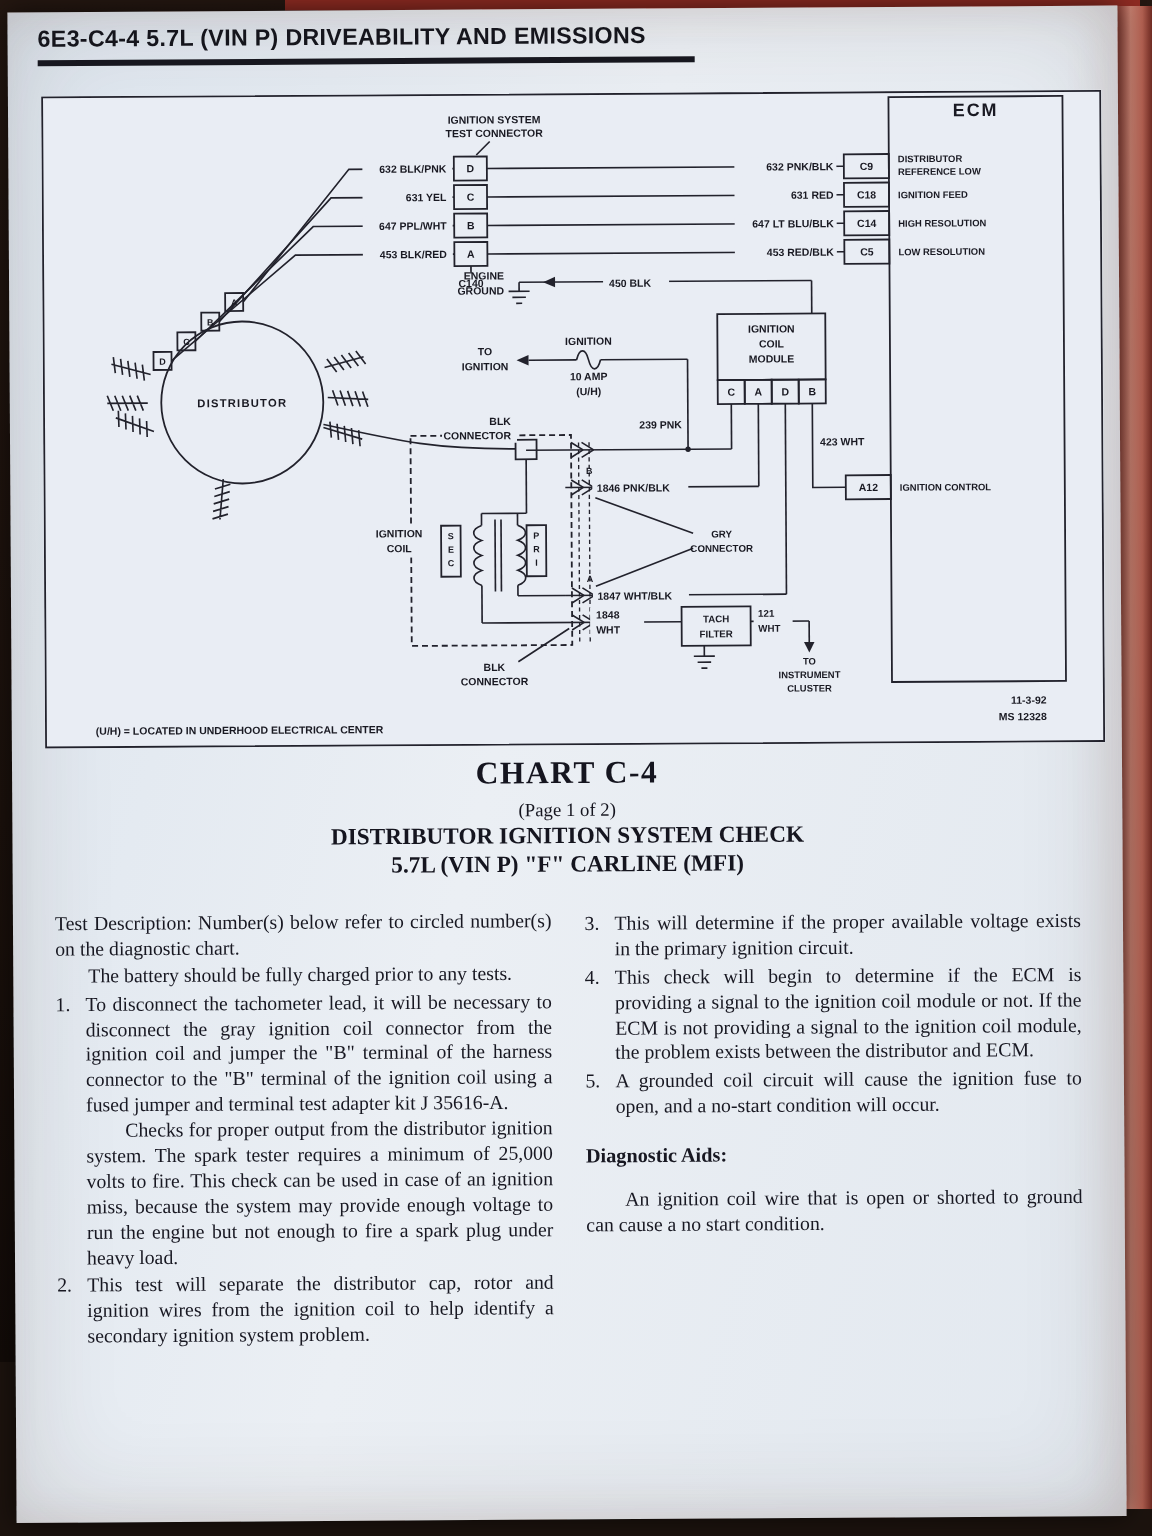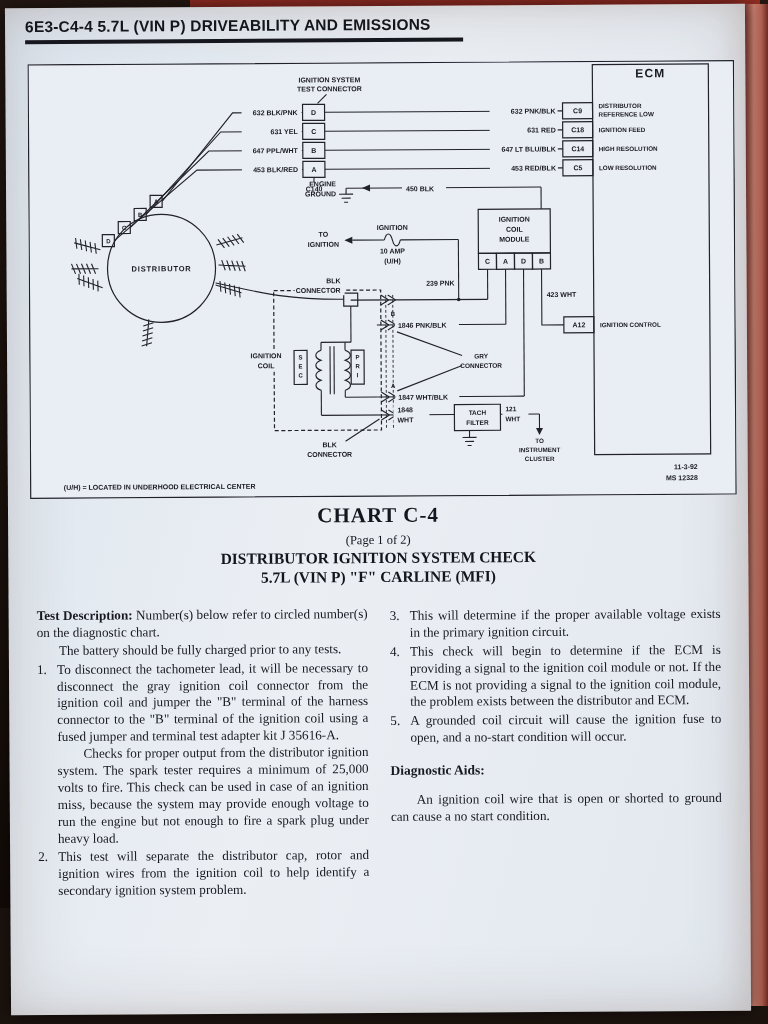--- a/index.html
+++ b/index.html
@@ -30,21 +30,21 @@
   .bgm{fill:#e9edf4;stroke:none}
   .fl{fill:#22222c;stroke:none}
   .ttl{position:absolute;left:0;top:497px;width:100%;text-align:center;font-family:"Liberation Serif",serif;color:#15151f;}
   .ttl .c{font:700 21px "Liberation Serif",serif;letter-spacing:1px;}
   .ttl .p{font:400 12.5px "Liberation Serif",serif;margin-top:5px;}
   .ttl .l{font:700 15.5px "Liberation Serif",serif;margin-top:1px;}
   .cols{position:absolute;left:28px;top:600px;width:684px;display:flex;gap:22px;
     font:400 13.2px "Liberation Serif",serif;line-height:1.28;color:#181822;}
   .col{flex:1;text-align:justify;}
   .col p{margin:0;}
-  .lead b{font-weight:700;}
+  .lead b{font-weight:400;}
   .ind{text-indent:22px;margin-top:1px !important;}
   .li{display:flex;margin-top:2px;}
   .li .n{width:20px;flex:none;}
   .li .t{flex:1;text-align:justify;}
   .t p.sub{text-indent:26px;margin:0;}
   .aids{font:700 13.5px "Liberation Serif",serif;margin-top:16px !important;}
   .aidp{text-indent:26px;margin-top:13px !important;}
 </style>
 </head>
 <body>

